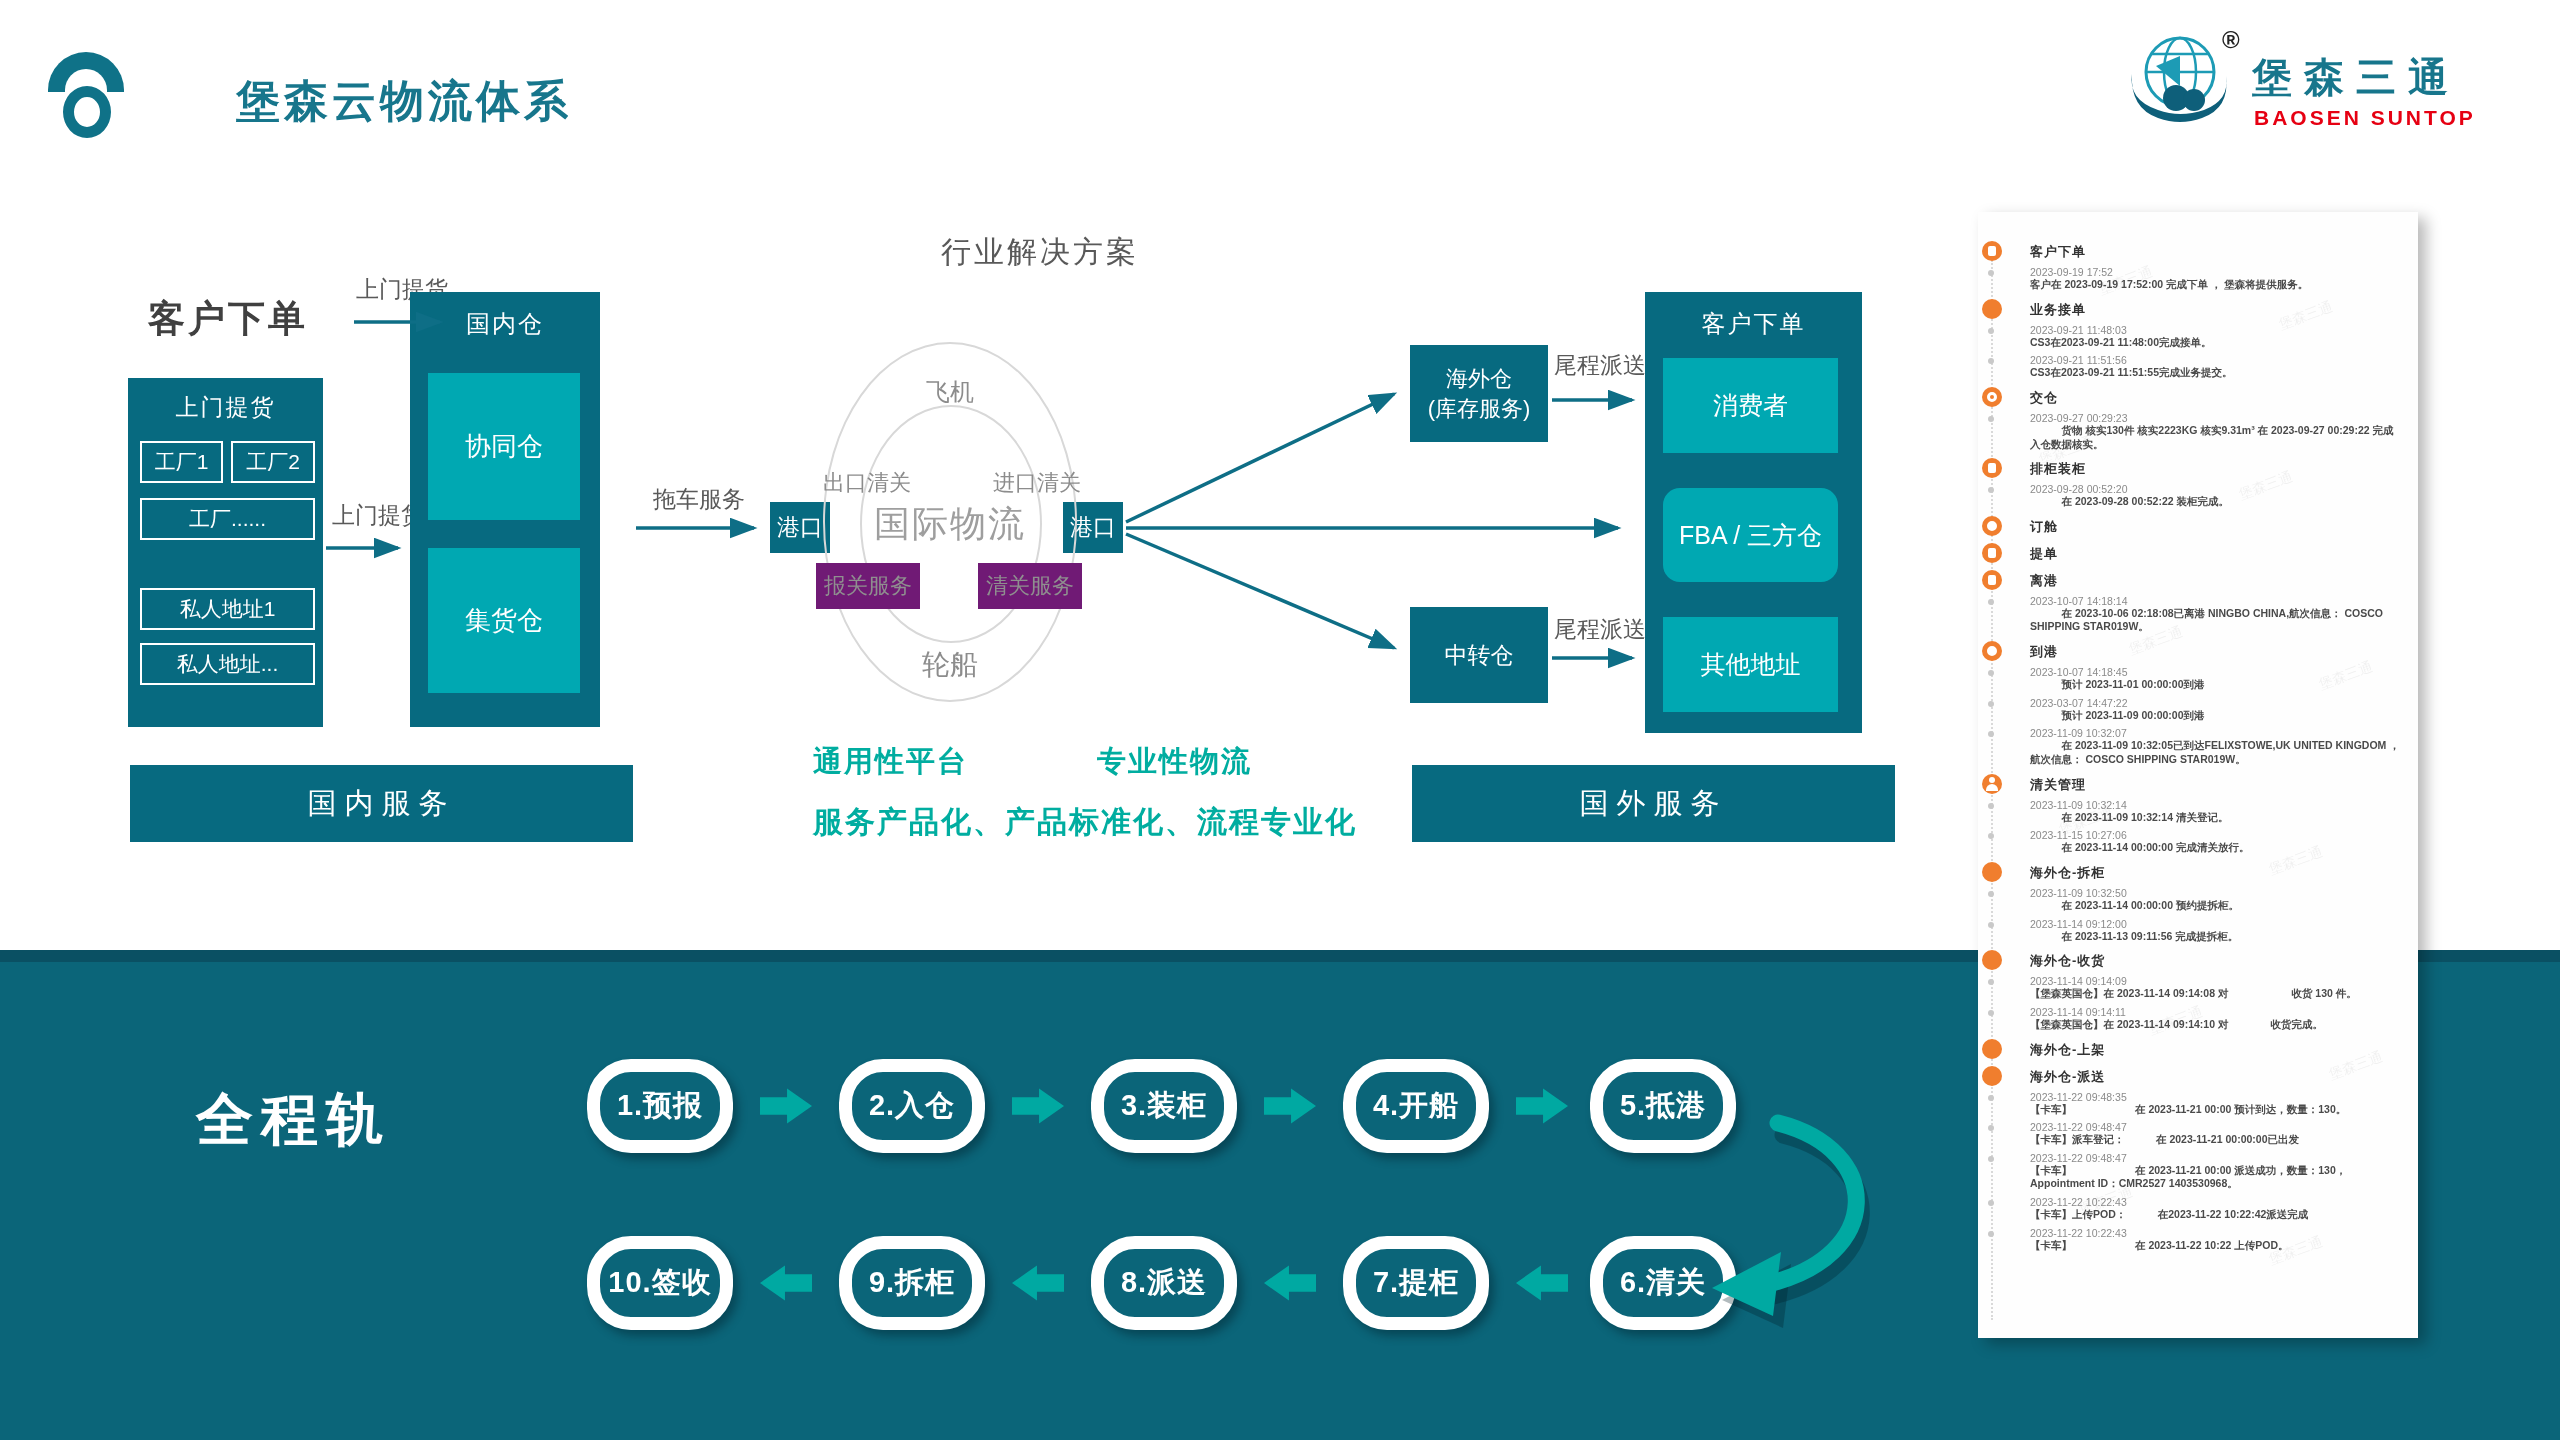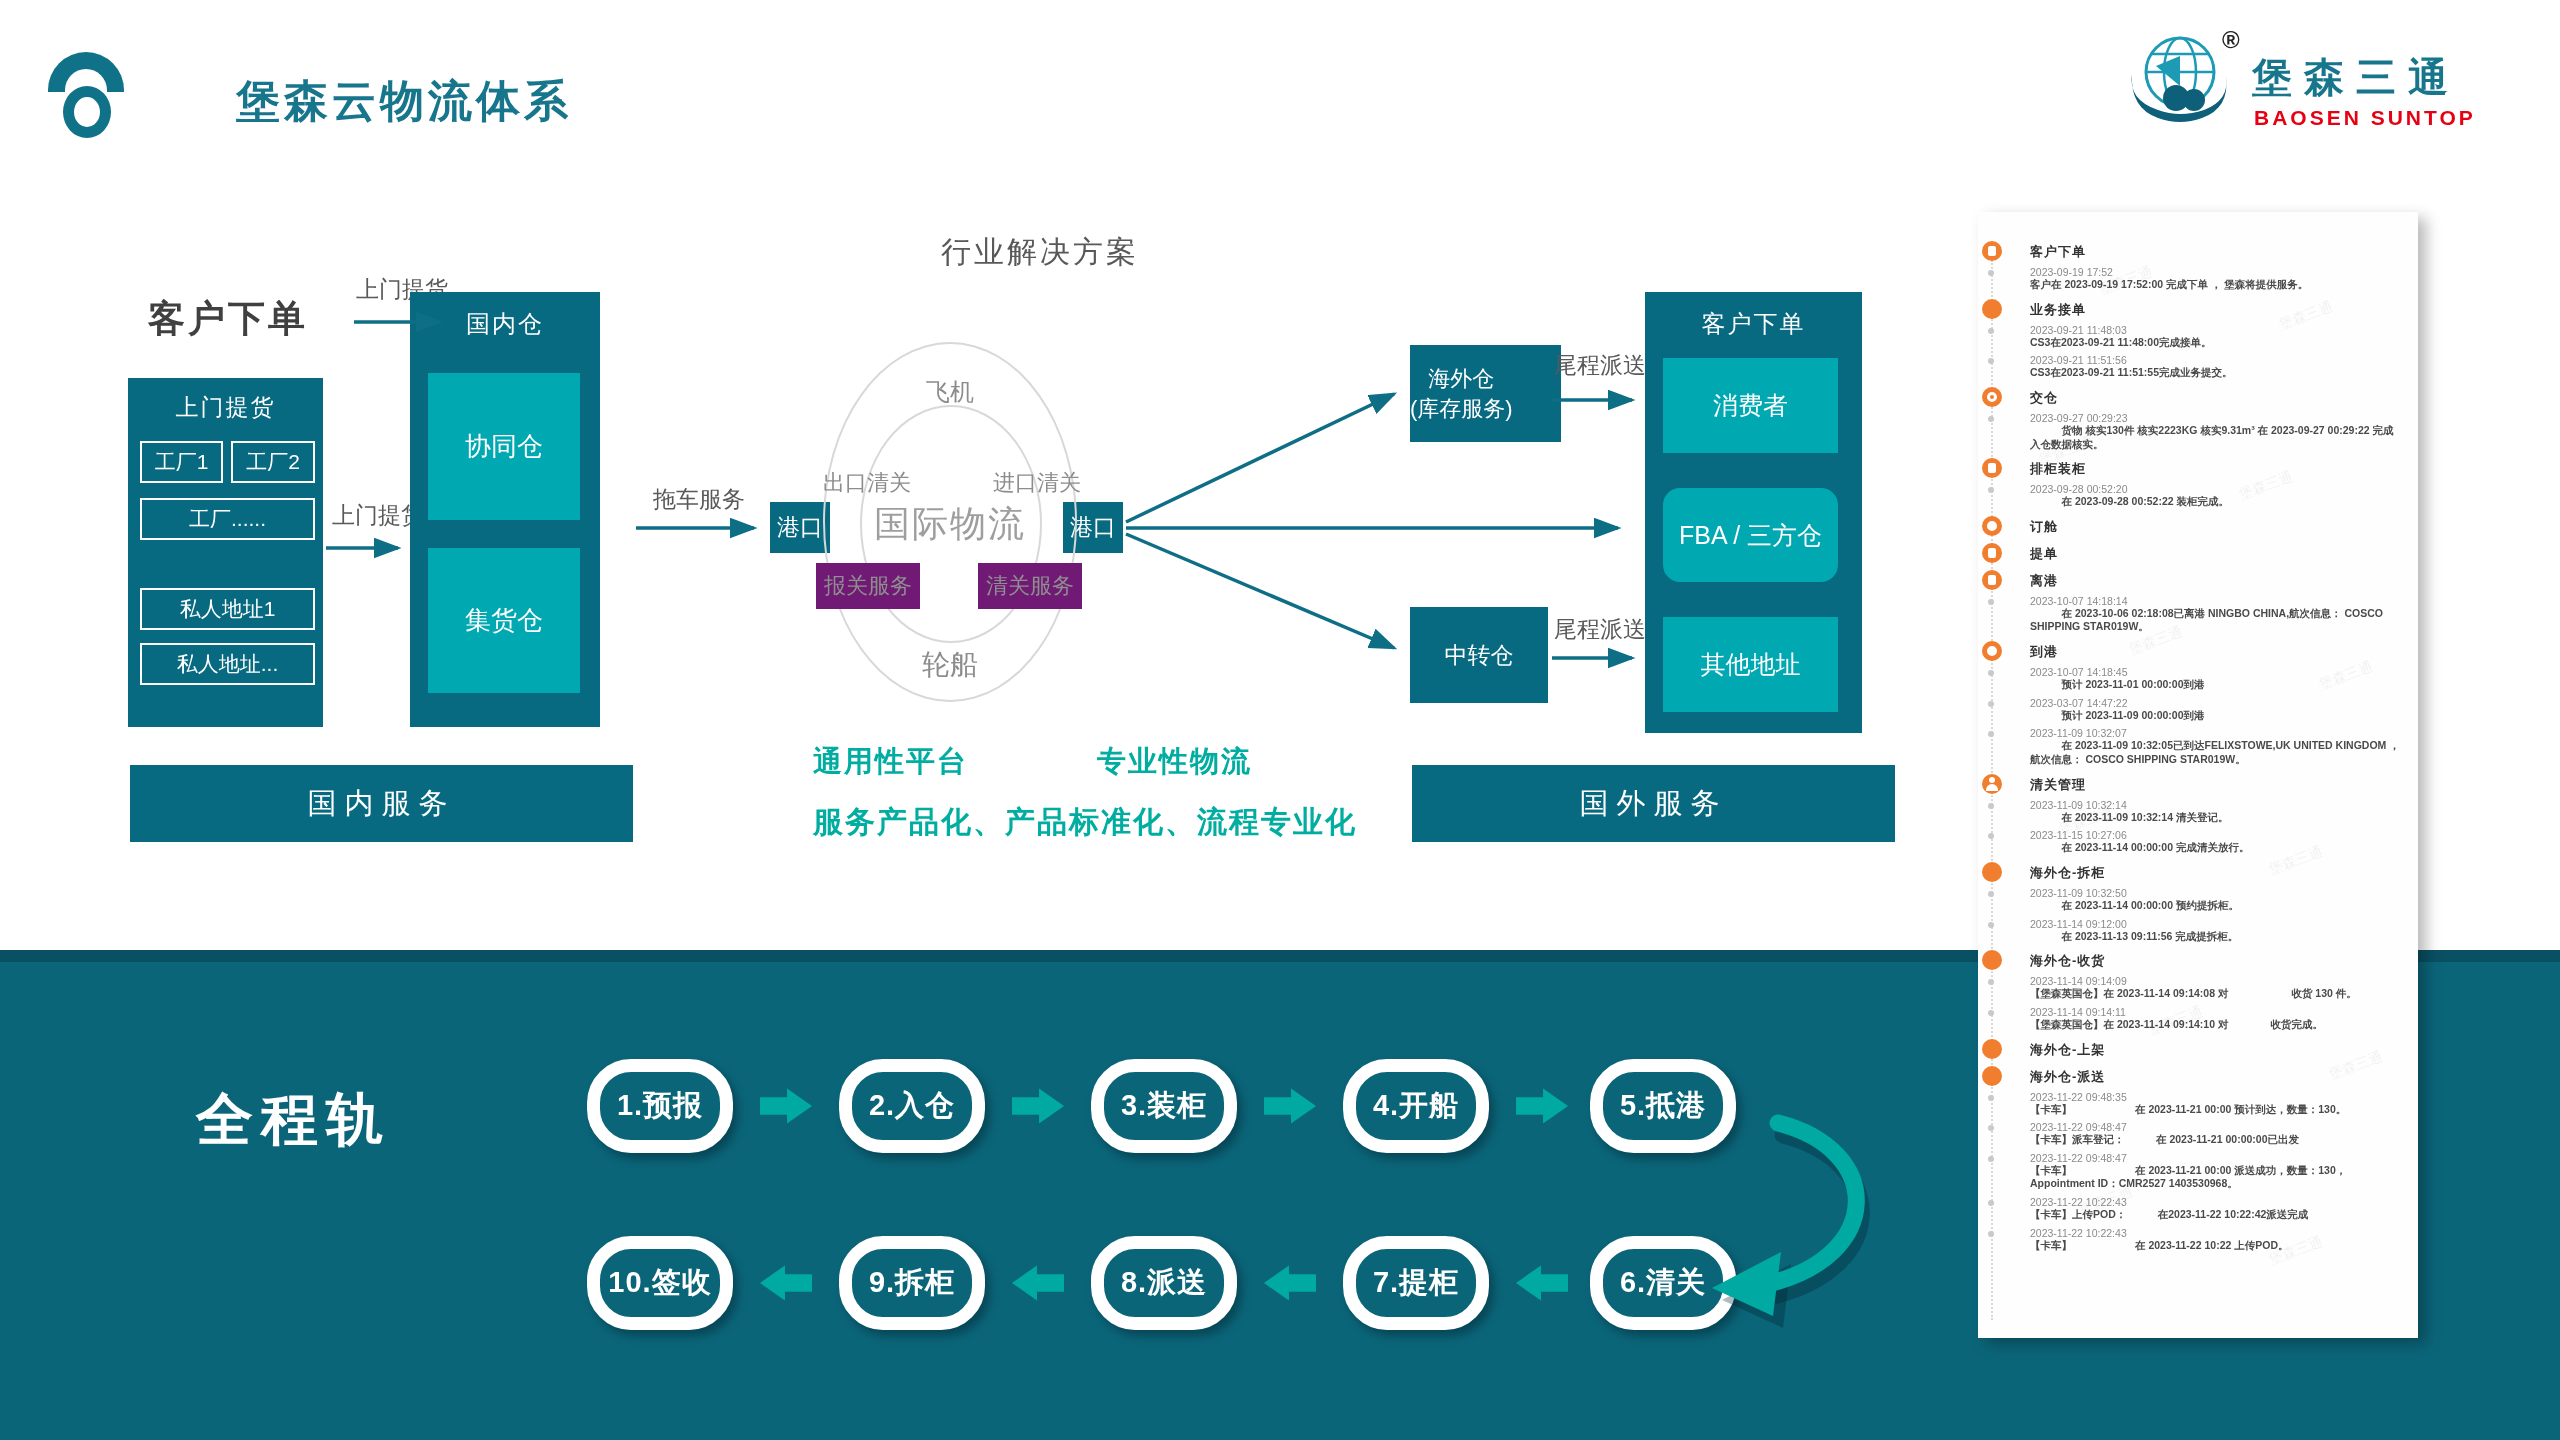--- a/index.html
+++ b/index.html
@@ -134,21 +134,21 @@
   <div class="ellipse" style="left:823px;top:342px;width:254px;height:360px;"></div>
   <div class="ellipse" style="left:860px;top:405px;width:182px;height:238px;"></div>
   <div class="c-label" style="left:900px;top:376px;width:100px;font-size:24px;">飞机</div>
   <div class="c-label" style="left:900px;top:646px;width:100px;font-size:28px;">轮船</div>
   <div class="c-label" style="left:812px;top:468px;width:110px;font-size:22px;">出口清关</div>
   <div class="c-label" style="left:982px;top:468px;width:110px;font-size:22px;">进口清关</div>
   <div class="c-label" style="left:850px;top:500px;width:200px;font-size:36px;color:#9E9E9E;letter-spacing:2px;">国际物流</div>
   <div class="c-chip" style="left:816px;top:563px;width:104px;height:46px;">报关服务</div>
   <div class="c-chip" style="left:978px;top:563px;width:104px;height:46px;">清关服务</div>
 
-  <div class="box" style="left:1410px;top:345px;width:151px;height:97px;display:flex;align-items:center;justify-content:flex-start;">
+  <div class="box" style="left:1410px;top:345px;width:138px;height:97px;display:flex;align-items:center;justify-content:center;">
     <div style="text-align:center;font-size:22px;line-height:1.35;">
       <div>海外仓</div>
       <div>(库存服务)</div>
     </div>
   </div>
   <div class="box" style="left:1410px;top:607px;width:138px;height:96px;display:flex;align-items:center;justify-content:center;font-size:23px;">中转仓</div>
 
   <div class="gray-label" style="left:1550px;top:350px;width:100px;">尾程派送</div>
   <div class="gray-label" style="left:1550px;top:614px;width:100px;">尾程派送</div>
 

